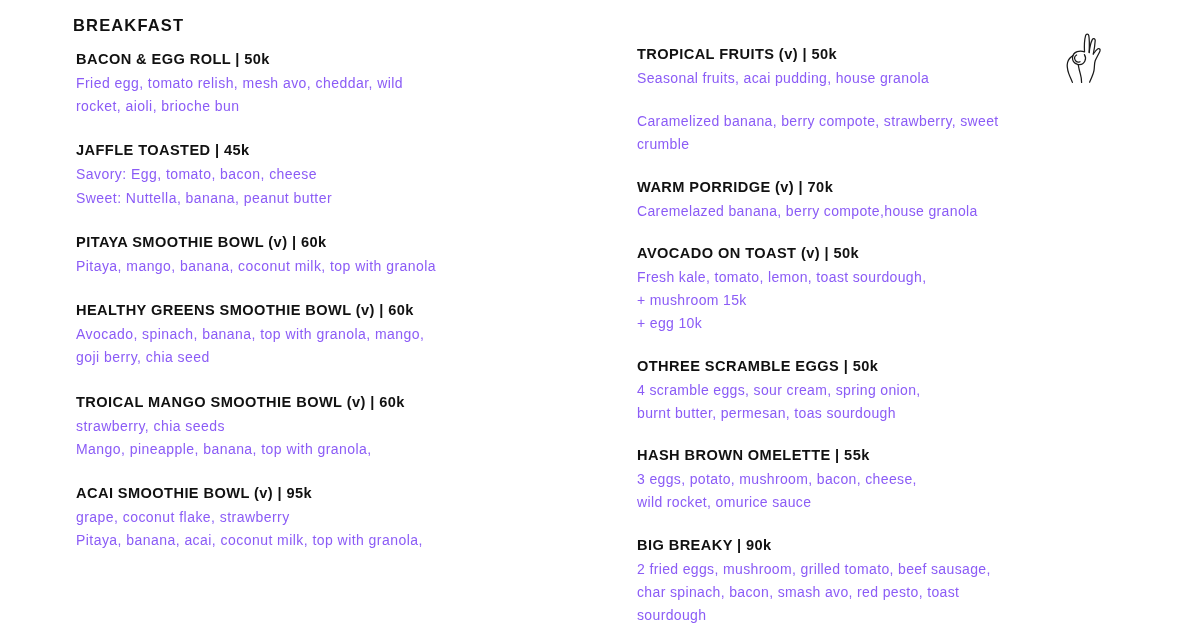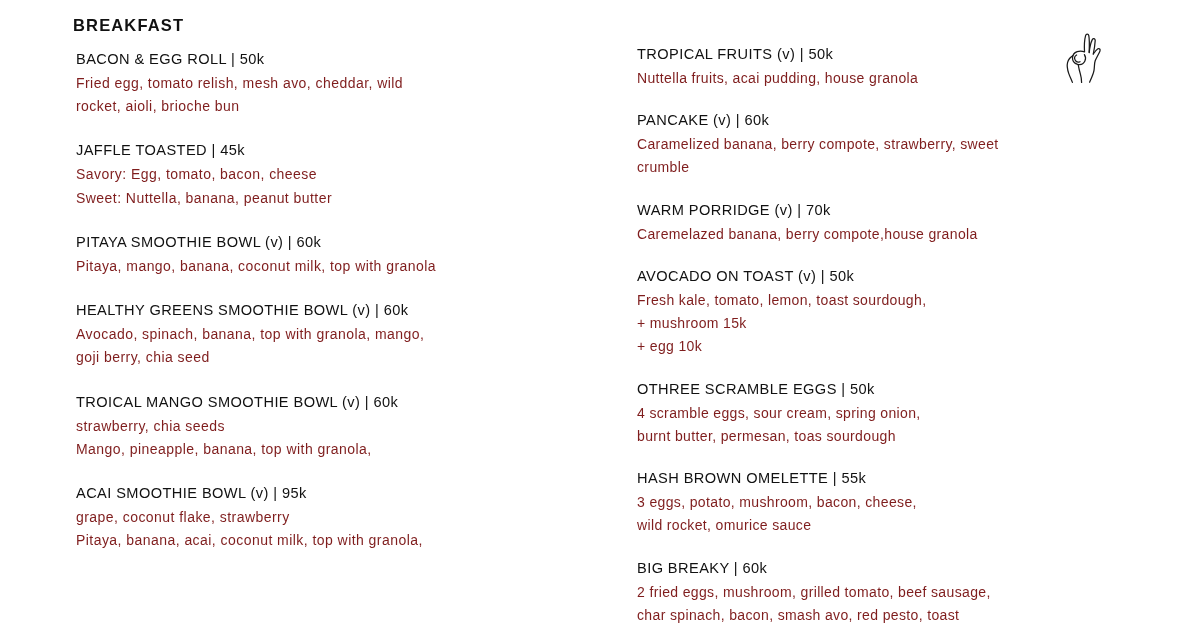--- a/index.html
+++ b/index.html
@@ -54,32 +54,32 @@
   
   .menu-item {
     margin-bottom: 22px;
   }
   .menu-item:last-child {
     margin-bottom: 0;
   }
 
   .item-name {
     font-size: 14.6px;
-    font-weight: normal;
+    font-weight: bold;
     letter-spacing: 0.42px;
     color: #111111;
     line-height: 1.44;
     margin-bottom: 2px;
   }
 
   .item-desc {
     font-size: 14px;
     font-weight: normal;
     letter-spacing: 0.45px;
-    color: #7f1d1d;
+    color: #8b5cf6;
     line-height: 1.66;
   }
 
   .desc-line {
     display: block;
     white-space: nowrap;
   }
 
   
   .column-right .menu-item { margin-bottom: 20px; }
@@ -147,25 +147,24 @@
           <span class="desc-line">grape, coconut flake, strawberry</span>
           <span class="desc-line">Pitaya, banana, acai, coconut milk, top with granola,</span>
         </div>
       </div>
     </div>
 
   <div class="column column-right">
       <div class="menu-item">
         <div class="item-name">TROPICAL FRUITS (v) | 50k</div>
         <div class="item-desc">
-          <span class="desc-line">Nuttella fruits, acai pudding, house granola</span>
-        </div>
-      </div>
-      <div class="menu-item">
-        <div class="item-name">PANCAKE (v) | 60k</div>
+          <span class="desc-line">Seasonal fruits, acai pudding, house granola</span>
+        </div>
+      </div>
+      <div class="menu-item">
         <div class="item-desc">
           <span class="desc-line">Caramelized banana, berry compote, strawberry, sweet</span>
           <span class="desc-line">crumble</span>
         </div>
       </div>
       <div class="menu-item">
         <div class="item-name">WARM PORRIDGE (v) | 70k</div>
         <div class="item-desc">
           <span class="desc-line">Caremelazed banana, berry compote,house granola</span>
         </div>
@@ -186,21 +185,21 @@
         </div>
       </div>
       <div class="menu-item">
         <div class="item-name">HASH BROWN OMELETTE | 55k</div>
         <div class="item-desc">
           <span class="desc-line">3 eggs, potato, mushroom, bacon, cheese,</span>
           <span class="desc-line">wild rocket, omurice sauce</span>
         </div>
       </div>
       <div class="menu-item">
-        <div class="item-name">BIG BREAKY | 60k</div>
+        <div class="item-name">BIG BREAKY | 90k</div>
         <div class="item-desc">
           <span class="desc-line">2 fried eggs, mushroom, grilled tomato, beef sausage,</span>
           <span class="desc-line">char spinach, bacon, smash avo, red pesto, toast</span>
           <span class="desc-line">sourdough</span>
         </div>
       </div>
     </div>
 
   <div class="hand-icon">
     <svg viewBox="0 0 46 54" xmlns="http://www.w3.org/2000/svg" fill="none" stroke="#1a1a1a" stroke-width="1.25" stroke-linecap="round" stroke-linejoin="round">

